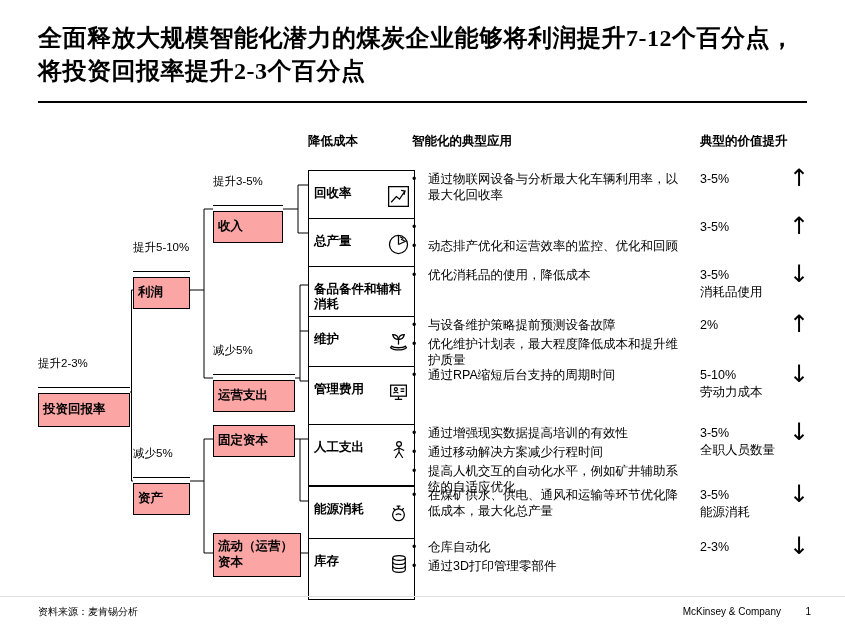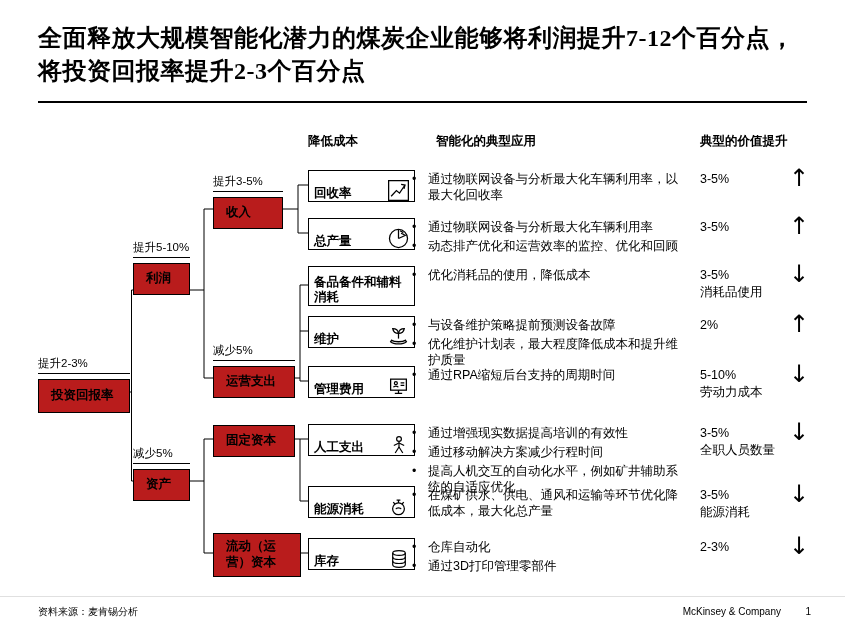--- a/index.html
+++ b/index.html
@@ -5,27 +5,27 @@
   html,body{margin:0;padding:0;background:#fff}
   .page{position:relative;width:845px;height:634px;background:#fff;color:#000;
         font-family:"Liberation Sans","DejaVu Sans",sans-serif;overflow:hidden}
   .title{position:absolute;left:38px;top:22px;width:778px;
          font-family:"Liberation Serif","DejaVu Serif",serif;
          font-weight:700;font-size:24px;line-height:1.38;letter-spacing:.5px}
   .rule{position:absolute;left:38px;top:101px;width:769px;border-top:2px solid #000}
   .colhead{position:absolute;top:133px;font-weight:700;font-size:12.5px;white-space:nowrap}
   svg.connectors{position:absolute;left:0;top:0;pointer-events:none}
   .tnode{position:absolute}
-  .tdelta{font-size:11.5px;padding-bottom:2px;border-bottom:1px solid #000;margin-bottom:5px;white-space:nowrap}
-  .tbox{border:1.3px solid #000;background:#b91c1c;font-weight:700;font-size:12.5px;
-        display:flex;align-items:center;padding:1px 12px;line-height:1.25}
+  .tdelta{font-size:11.5px;padding-bottom:16px;border-bottom:1px solid #000;margin-bottom:5px;white-space:nowrap}
+  .tbox{border:1.3px solid #000;background:#fca5a5;font-weight:700;font-size:12.5px;
+        display:flex;align-items:center;padding:1px 4px;line-height:1.25}
   .row{position:absolute;left:0;width:845px}
   .ind-box{position:absolute;left:308px;top:0;width:95px;border:1.3px solid #000;background:#fff;
-           display:flex;align-items:flex-end;justify-content:space-between;gap:3px;
-           padding:0 5px;font-weight:700;font-size:12.5px;line-height:1.2}
+           display:flex;align-items:flex-start;justify-content:space-between;gap:3px;
+           padding:15px 5px;font-weight:700;font-size:12.5px;line-height:1.2}
   .ind-icon{flex:none;display:flex;align-items:center}
   .ind-icon svg{stroke:#000;fill:none;stroke-width:1.2}
   .bullets{position:absolute;left:412px;top:1px;width:272px;font-size:12.5px;line-height:1.28}
   .bullet{display:flex;margin-bottom:3px}
   .bullet .dot{flex:none;width:16px}
   .val{position:absolute;left:700px;top:1px;width:86px;font-size:12.5px;line-height:1.35}
   .arrowglyph{position:absolute;left:789px;top:-4px;font-size:24px;line-height:1;
               font-family:"DejaVu Sans",sans-serif}
   .footer-rule{position:absolute;left:0;top:596px;width:845px;border-top:1px solid #e0e0e0}
   .src{position:absolute;left:38px;top:605px;font-size:10px}
@@ -34,21 +34,21 @@
 </style>
 </head>
 <body>
 
 <div class="page">
 
   <div class="title">全面释放大规模智能化潜力的煤炭企业能够将利润提升7-12个百分点，将投资回报率提升2-3个百分点</div>
   <div class="rule"></div>
 
   <div class="colhead" style="left:308px">降低成本</div>
-  <div class="colhead" style="left:436px">智能化的典型应用</div>
+  <div class="colhead" style="left:412px">智能化的典型应用</div>
   <div class="colhead" style="left:700px">典型的价值提升</div>
 
   <svg class="connectors" width="845" height="634">
     <path d="M130 392 H131.5 M131.5 290 V481 M131.5 290 H133 M131.5 481 H133
              M190 290 H204 M204 209 V378 M204 209 H213 M204 378 H213
              M190 481 H204 M204 439 V553 M204 439 H213 M204 553 H213
              M283 209 H298 M298 185 V233 M298 185 H308 M298 233 H308
              M295 378 H300 M300 285 V381 M300 285 H308 M300 331 H308 M300 381 H308
              M295 439 H300 M300 439 V501 M300 439 H308 M300 501 H308
              M301 553 H308" stroke="#000" stroke-width="1" fill="none"></path>
@@ -119,21 +119,20 @@
             <line x1="10" y1="10" x2="10" y2="1.4"></line>
             <line x1="10" y1="10" x2="17.8" y2="6.4"></line>
             <line x1="11.5" y1="2.6" x2="14.6" y2="4.4"></line>
             <line x1="12.4" y1="5" x2="15.9" y2="6.6"></line>
           </svg>
       </span>
     </div>
     <div class="bullets">
       <div class="bullet">
           <span class="dot">•</span>
-          <span>通过物联网设备与分析最大化车辆利用率</span>
         </div>
       <div class="bullet">
           <span class="dot">•</span>
           <span>动态排产优化和运营效率的监控、优化和回顾</span>
         </div>
     </div>
     <div class="val">
       <div>3-5%</div>
     </div>
     <div class="arrowglyph">↑</div>

